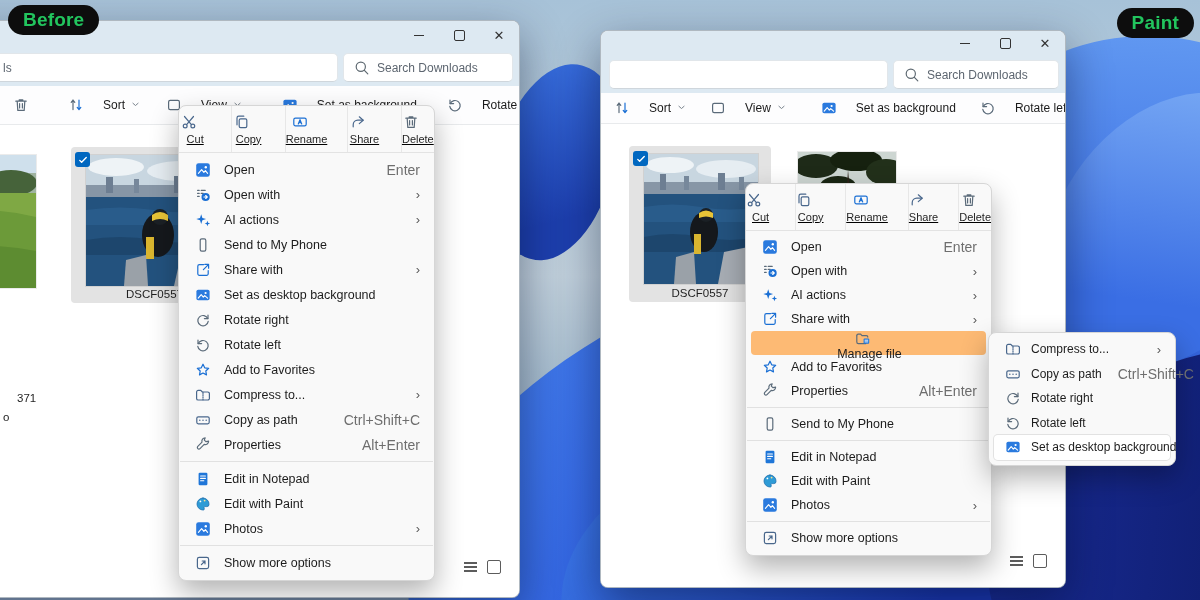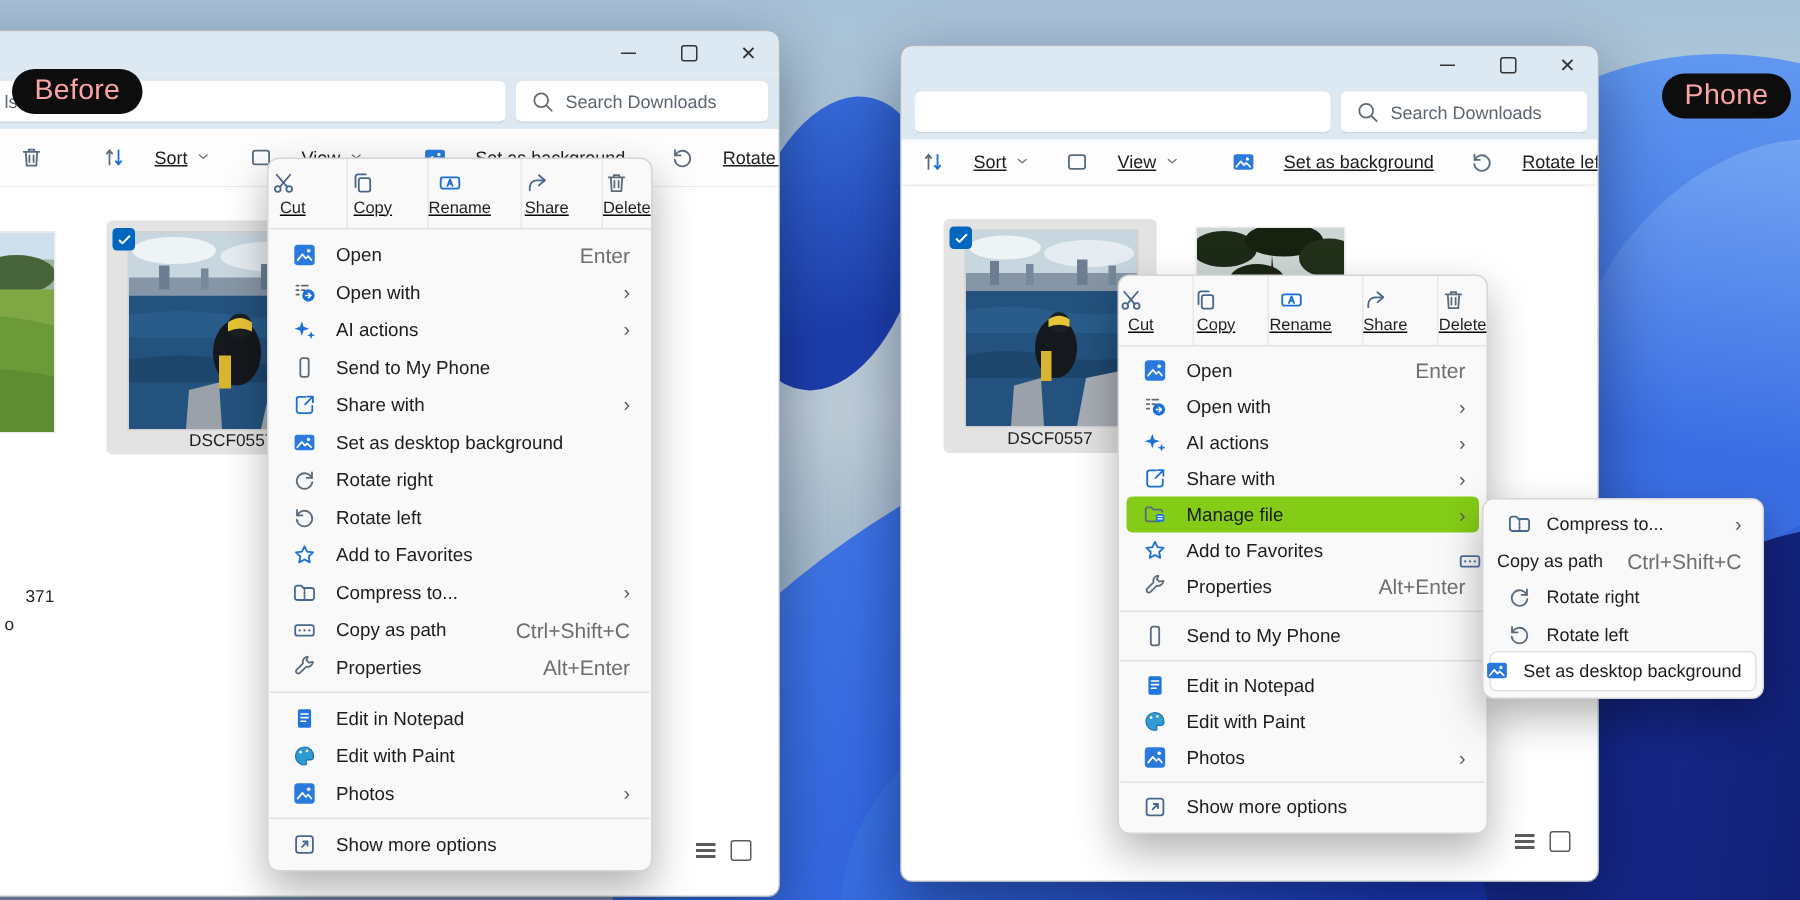--- a/index.html
+++ b/index.html
@@ -17,37 +17,37 @@
   .p4{left:1060px;top:80px;width:220px;height:300px;transform:rotate(38deg);
       background:linear-gradient(150deg,#7fb0f6,#3a6ee4 70%);}
   .p5{left:498px;top:62px;width:115px;height:200px;transform:rotate(16deg);
       background:linear-gradient(150deg,#3a72e2,#1d3fae 75%);}
   .p6{left:560px;top:430px;width:460px;height:300px;transform:rotate(-10deg);
       background:linear-gradient(135deg,#3f7ff0,#1b38b4 75%);}
   .swirl{position:absolute;border:14px solid rgba(255,255,255,.38);border-radius:50%;filter:blur(2px);}
   .s1{left:540px;top:-90px;width:420px;height:180px;transform:rotate(-6deg);border-color:rgba(255,255,255,.45) transparent transparent transparent;}
   .s2{left:1040px;top:-60px;width:260px;height:150px;transform:rotate(8deg);border-color:rgba(255,255,255,.4) transparent transparent transparent;}
 
-  .badge{position:absolute;z-index:40;background:#0d0d0d;color:#fca5a5;font-weight:normal;
-    font-size:19px;padding:4px 15px;border-radius:17px;letter-spacing:.2px;margin-top:41px;}
+  .badge{position:absolute;z-index:40;background:#0d0d0d;color:#22c55e;font-weight:bold;
+    font-size:19px;padding:4px 15px;border-radius:17px;letter-spacing:.2px;}
   #badge-before{left:8px;top:5px;}
   #badge-after{right:6px;top:8px;}
 
   .win{position:absolute;background:#fff;border-radius:8px;z-index:2;
     box-shadow:0 16px 45px rgba(0,10,40,.45);border:1px solid rgba(110,125,140,.55);overflow:hidden;}
   .titlebar{background:#dde9f2;display:flex;align-items:center;justify-content:flex-end;}
   .wc{width:40px;height:100%;display:flex;align-items:center;justify-content:center;}
   .wc-min-bar{width:10px;height:1px;background:#333;}
   .wc-max-box{width:9px;height:9px;border:1.2px solid #333;border-radius:2px;}
   .wc-close-x{font-size:13px;color:#333;line-height:1;}
   .addr-row{background:#dde9f2;display:flex;align-items:center;position:relative;}
   .pill{background:#fff;border:1px solid #e1e6ea;border-bottom-color:#cfd6dc;border-radius:5px;height:27px;
     display:flex;align-items:center;font-size:12px;color:#5d6670;position:absolute;}
   .toolbar{background:#fdfdfe;border-bottom:1px solid #e8eaec;display:flex;align-items:center;font-size:12px;color:#1b1b1b;}
-  .tbtn{display:flex;align-items:center;gap:6px;white-space:nowrap;text-decoration:underline;}
+  .tbtn{display:flex;align-items:center;gap:6px;white-space:nowrap;}
   .tbtn svg{width:16px;height:16px;}
   .chev svg{width:9px;height:9px;}
   .tsep{width:1px;height:22px;background:#d9dcdf;}
   .content{position:relative;background:#fff;}
 
   .tile{position:absolute;border-radius:4px;}
   .tile.selected{background:#e3e3e3;}
   .thumb{position:absolute;overflow:hidden;box-shadow:0 0 0 1px rgba(0,0,0,.08);}
   .thumb svg{display:block;}
   .tile-label{position:absolute;font-size:11.5px;color:#1f1f1f;text-align:center;width:100%;}
@@ -62,22 +62,22 @@
   .vi-box{width:12px;height:12px;border:1.5px solid #5c5c5c;border-radius:2px;}
 
   .menu{position:absolute;background:#f9f9f9;border:1px solid #d6d6d6;border-radius:8px;
     box-shadow:0 12px 28px rgba(0,0,0,.30);z-index:5;padding-bottom:5px;}
   .cmdbar{display:flex;height:46px;border-bottom:1px solid #e3e3e3;margin-bottom:4px;text-decoration:underline;}
   .cmd{flex:1;display:flex;flex-direction:column;align-items:center;justify-content:center;gap:3px;
     font-size:11px;color:#1f1f1f;}
   .cmd+.cmd{border-left:1px solid #e7e7e7;margin-left:20px;}
   .cmd svg{width:17px;height:17px;}
   .menu-item{display:flex;align-items:center;padding:0 9px 0 11px;margin:0 5px;border-radius:4px;
-    font-size:12.5px;color:#1c1c1c;justify-content:flex-end;}
-  .menu-item.hl{background:#84cc16;}
+    font-size:12.5px;color:#1c1c1c;}
+  .menu-item.hl{background:#fdba74;flex-direction:column;}
   .menu-item.focus{background:#ffffff;box-shadow:0 0 0 1px #e2e2e2;}
   .mi{width:16px;height:16px;margin-right:13px;flex:none;display:flex;}
   .mi svg{width:16px;height:16px;}
   .lbl{flex:1;white-space:nowrap;}
   .sc{color:#6e6e6e;font-size:14px;margin-left:16px;white-space:nowrap;}
   .arr{color:#5a5a5a;font-size:13px;margin-left:10px;line-height:1;}
   .menu-sep{height:1px;background:#e1e1e1;margin:4px 1px;}
 
   #win-before{left:-160px;top:20px;width:678px;height:576px;}
   #win-before .titlebar{height:28px;}
@@ -808,14 +808,14 @@
               <path d="M3.2 11.2l3-3.6 2.1 2.5 1.4-1.5 2.9 2.6" stroke="#fff" stroke-width="1.1"></path>
               <circle cx="10.6" cy="6" r="1.1" fill="#fff"></circle>
             </svg>
           </span>
           <span class="lbl">Set as desktop background</span>
         </div>
       </div>
   </div>
 
   <div class="badge" id="badge-before">Before</div>
-  <div class="badge" id="badge-after">Phone</div>
+  <div class="badge" id="badge-after">Paint</div>
 </div>
 
 </body></html>

